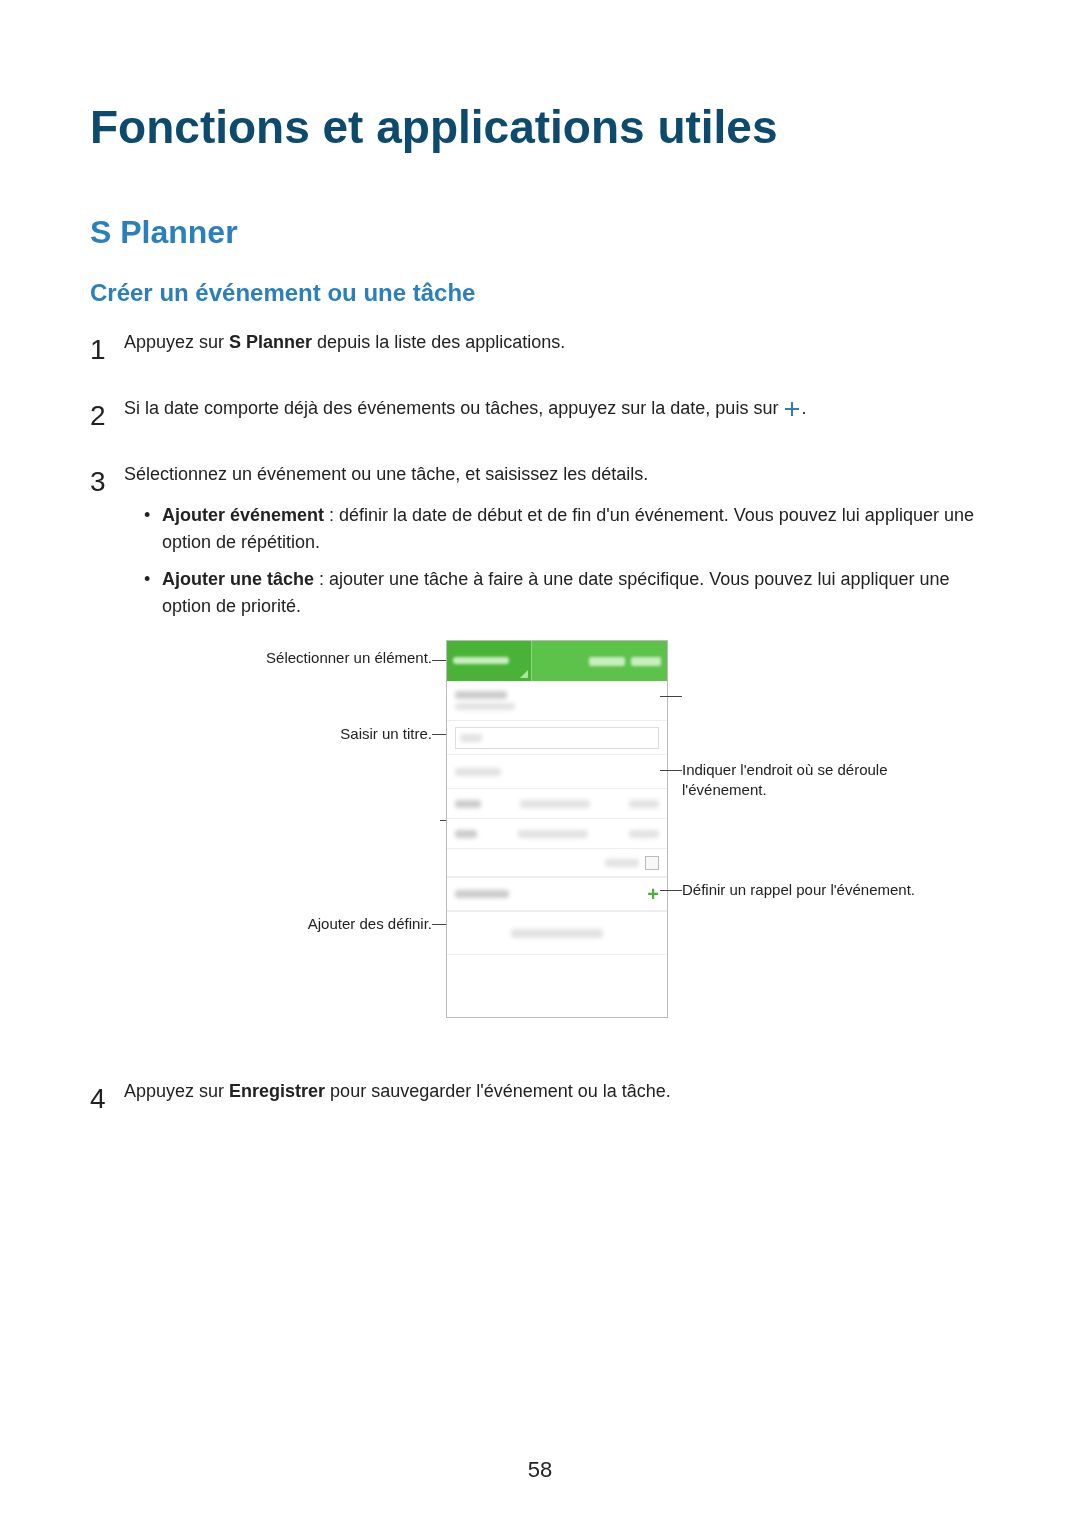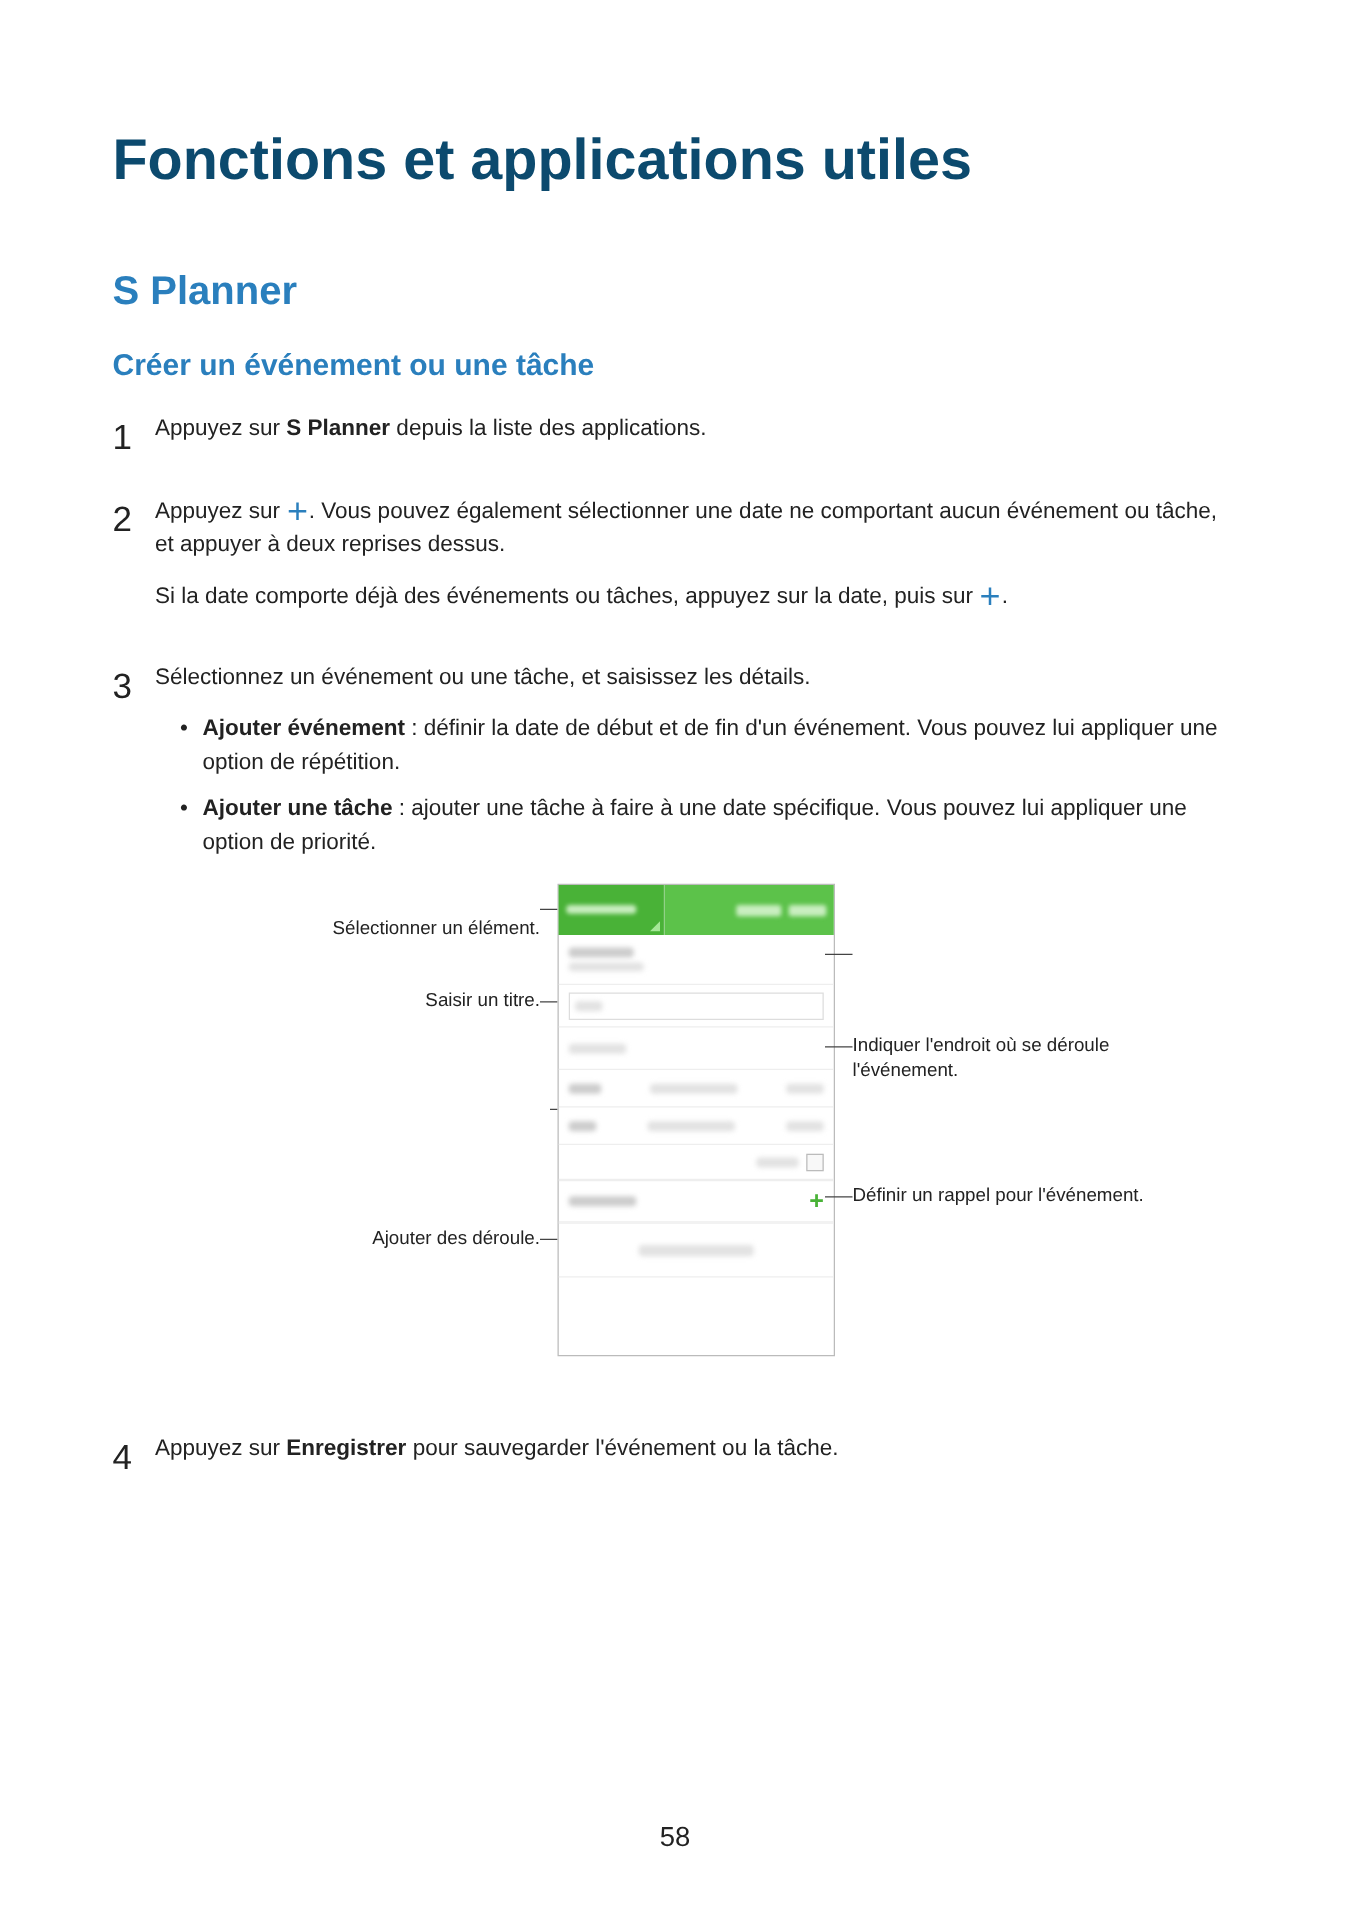--- a/index.html
+++ b/index.html
@@ -205,27 +205,20 @@
   <div class="step-body">
     <p>
       <span>Appuyez sur </span><span class="bold">S Planner</span><span> depuis la liste des applications.</span>
     </p>
   </div>
 </div>
 
 <div class="step">
   <div class="step-num">2</div>
   <div class="step-body">
-    <p>
-      <span>Appuyez sur </span><span class="plus-inline">
-          <svg viewBox="0 0 16 16">
-            <path d="M7 1h2v14H7zM1 7h14v2H1z" fill="#2a7fbd"></path>
-          </svg>
-        </span><span>. Vous pouvez également sélectionner une date ne comportant aucun événement ou tâche, et appuyer à deux reprises dessus.</span>
-    </p>
     <p>
       <span>Si la date comporte déjà des événements ou tâches, appuyez sur la date, puis sur </span><span class="plus-inline">
           <svg viewBox="0 0 16 16">
             <path d="M7 1h2v14H7zM1 7h14v2H1z" fill="#2a7fbd"></path>
           </svg>
         </span><span>.</span>
     </p>
   </div>
 </div>
 
@@ -237,26 +230,26 @@
       <li>
         <span class="bold">Ajouter événement</span><span> : définir la date de début et de fin d'un événement. Vous pouvez lui appliquer une option de répétition.</span>
       </li>
       <li>
         <span class="bold">Ajouter une tâche</span><span> : ajouter une tâche à faire à une date spécifique. Vous pouvez lui appliquer une option de priorité.</span>
       </li>
     </ul>
 
     <div class="diagram-wrap">
       <div class="callouts-left">
-        <div class="callout left" style="top:26px">Sélectionner un élément.</div>
+        <div class="callout left" style="top:8px">Sélectionner un élément.</div>
         <div class="hline" style="top:20px;right:-8px;width:22px"></div>
         <div class="callout left" style="top:84px">Saisir un titre.</div>
         <div class="hline" style="top:94px;right:-8px;width:22px"></div>
         <div class="hline" style="top:180px;right:-8px;width:14px"></div>
-        <div class="callout left" style="top:274px">Ajouter des déroule.</div>
+        <div class="callout left" style="top:274px">Ajouter des définir.</div>
         <div class="hline" style="top:284px;right:-8px;width:22px"></div>
       </div>
 
       <div class="phone">
         <div class="phone-top">
           <div class="pt-left">
             <div class="blur-white" style="width:56px;margin-bottom:2px"></div>
           </div>
           <div class="pt-right">
             <div class="pt-btn" style="width:36px"></div>

